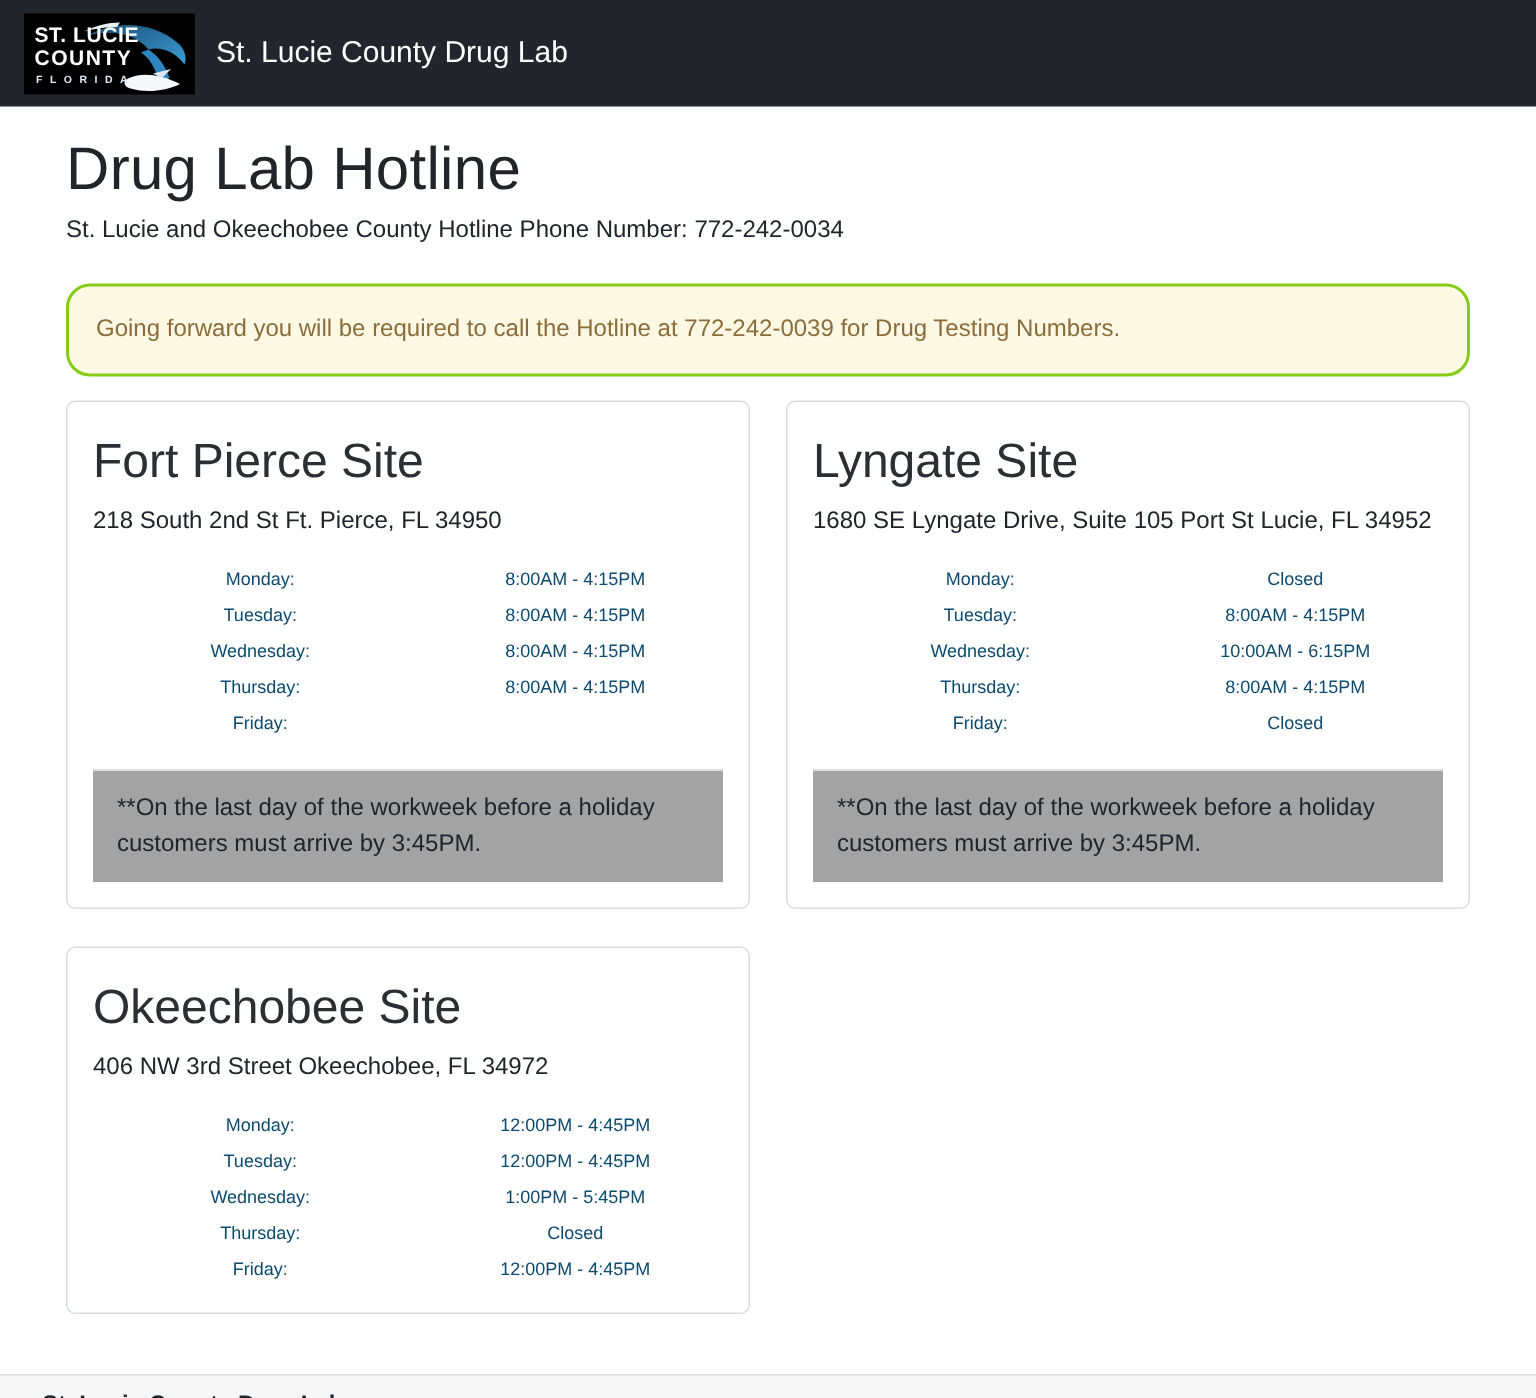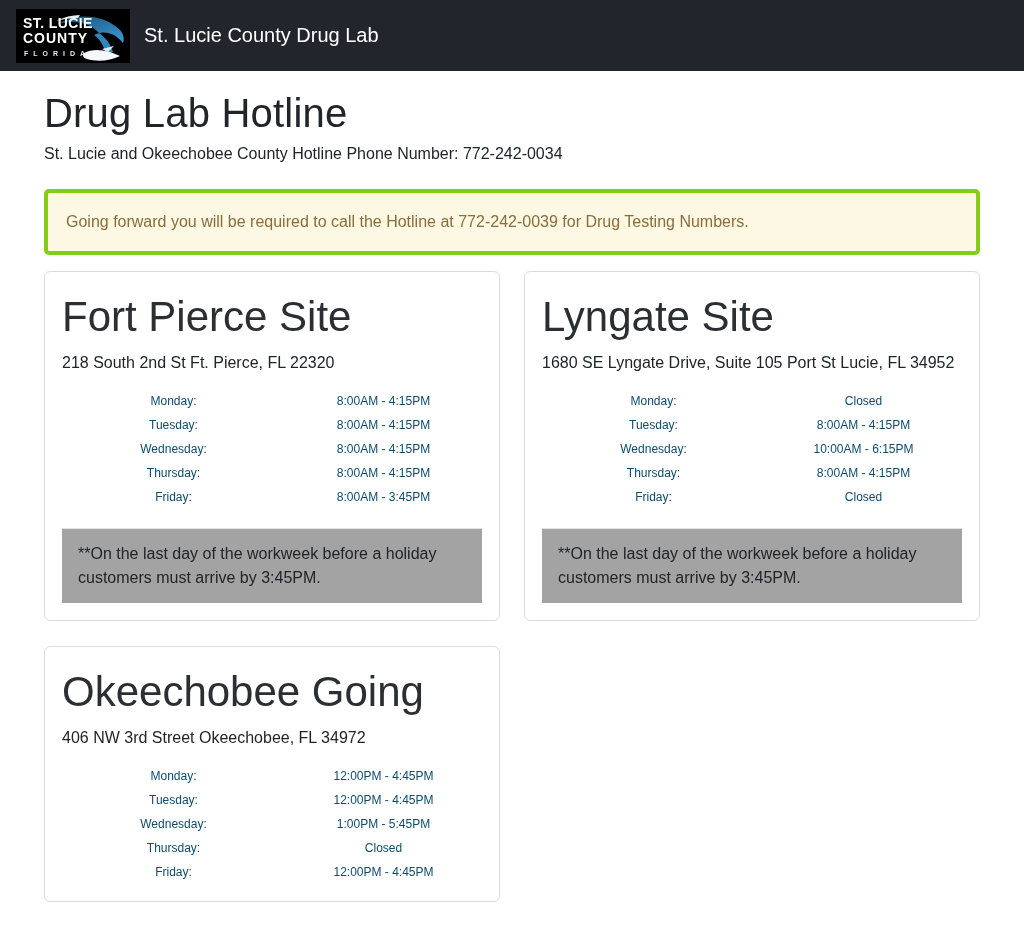--- a/index.html
+++ b/index.html
@@ -68,43 +68,43 @@
     letter-spacing: .2px;
   }
   .page-subtitle {
     font-size: 16px;
     color: #212529;
     margin-bottom: 26px;
   }
 
   .alert {
     background: #fcf8e3;
-    border: 4px solid #84cc16;
-    border-radius: 5px;
+    border: 2px solid #84cc16;
+    border-radius: 16px;
     color: #8a6d3b;
     font-size: 16px;
     padding: 20px 18px;
     margin-bottom: 16px;
   }
 
   .cards {
     display: grid;
     grid-template-columns: 1fr 1fr;
     column-gap: 24px;
     row-gap: 25px;
     margin-bottom: 40px;
   }
   .card {
     border: 1px solid #d9dcdf;
     border-radius: 6px;
     padding: 17px;
     background: #ffffff;
   }
   .card-title {
-    font-size: 42px;
+    font-size: 32px;
     font-weight: 400;
     color: #2b2f33;
     margin: 4px 0 13px 0;
   }
   .card-address {
     font-size: 16px;
     color: #212529;
     margin-bottom: 17px;
   }
   .hours { margin-bottom: 0; }
@@ -169,41 +169,40 @@
   <div class="container">
     <h1 class="page-title">Drug Lab Hotline</h1>
     <p class="page-subtitle">St. Lucie and Okeechobee County Hotline Phone Number: 772-242-0034</p>
 
     <div class="alert">Going forward you will be required to call the Hotline at 772-242-0039 for Drug Testing Numbers.</div>
 
     <div class="cards">
 
       <section class="card">
         <h2 class="card-title">Fort Pierce Site</h2>
-        <p class="card-address">218 South 2nd St Ft. Pierce, FL 22320</p>
+        <p class="card-address">218 South 2nd St Ft. Pierce, FL 34950</p>
         <div class="hours">
           <div class="hour-row">
             <span class="day">Monday:</span>
             <span class="time">8:00AM - 4:15PM</span>
           </div>
           <div class="hour-row">
             <span class="day">Tuesday:</span>
             <span class="time">8:00AM - 4:15PM</span>
           </div>
           <div class="hour-row">
             <span class="day">Wednesday:</span>
             <span class="time">8:00AM - 4:15PM</span>
           </div>
           <div class="hour-row">
             <span class="day">Thursday:</span>
             <span class="time">8:00AM - 4:15PM</span>
           </div>
           <div class="hour-row">
             <span class="day">Friday:</span>
-            <span class="time">8:00AM - 3:45PM</span>
           </div>
         </div>
         <div class="card-note">**On the last day of the workweek before a holiday customers must arrive by 3:45PM.</div>
       </section>
 
       <section class="card">
         <h2 class="card-title">Lyngate Site</h2>
         <p class="card-address">1680 SE Lyngate Drive, Suite 105 Port St Lucie, FL 34952</p>
         <div class="hours">
           <div class="hour-row">
@@ -224,21 +223,21 @@
           </div>
           <div class="hour-row">
             <span class="day">Friday:</span>
             <span class="time">Closed</span>
           </div>
         </div>
         <div class="card-note">**On the last day of the workweek before a holiday customers must arrive by 3:45PM.</div>
       </section>
 
       <section class="card">
-        <h2 class="card-title">Okeechobee Going</h2>
+        <h2 class="card-title">Okeechobee Site</h2>
         <p class="card-address">406 NW 3rd Street Okeechobee, FL 34972</p>
         <div class="hours">
           <div class="hour-row">
             <span class="day">Monday:</span>
             <span class="time">12:00PM - 4:45PM</span>
           </div>
           <div class="hour-row">
             <span class="day">Tuesday:</span>
             <span class="time">12:00PM - 4:45PM</span>
           </div>

